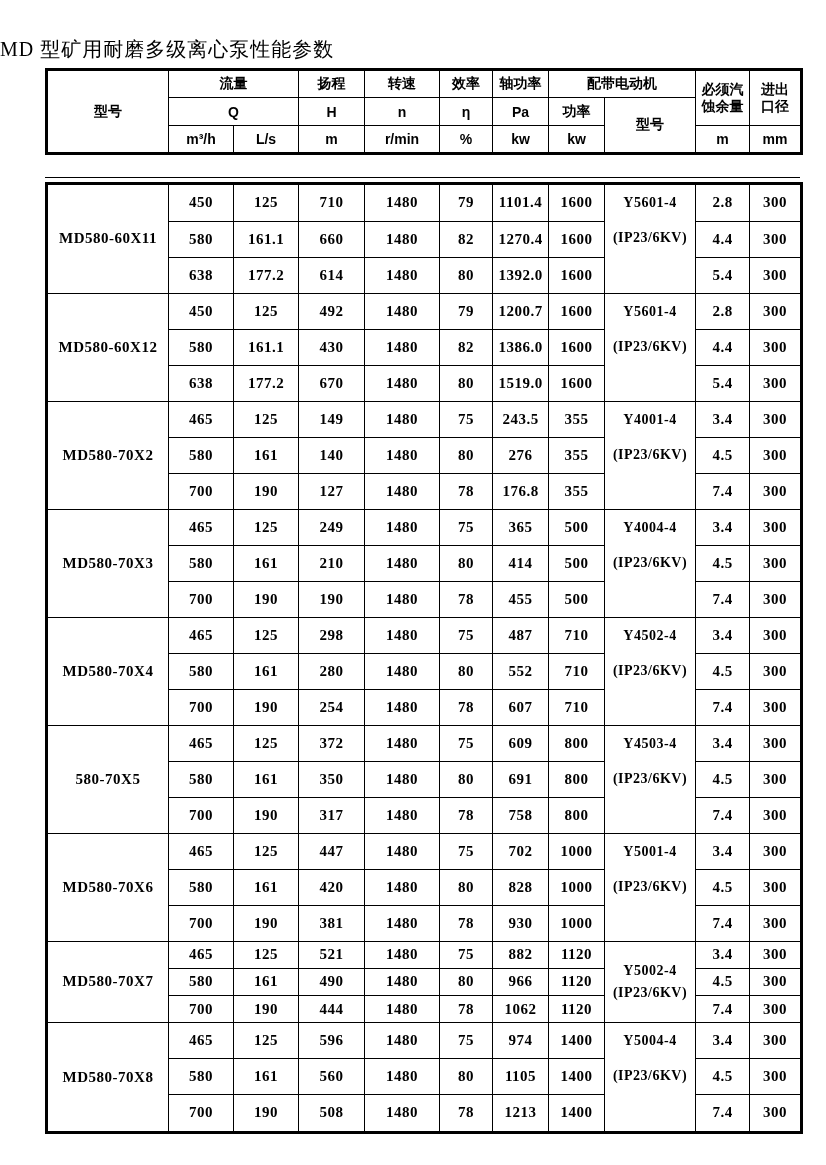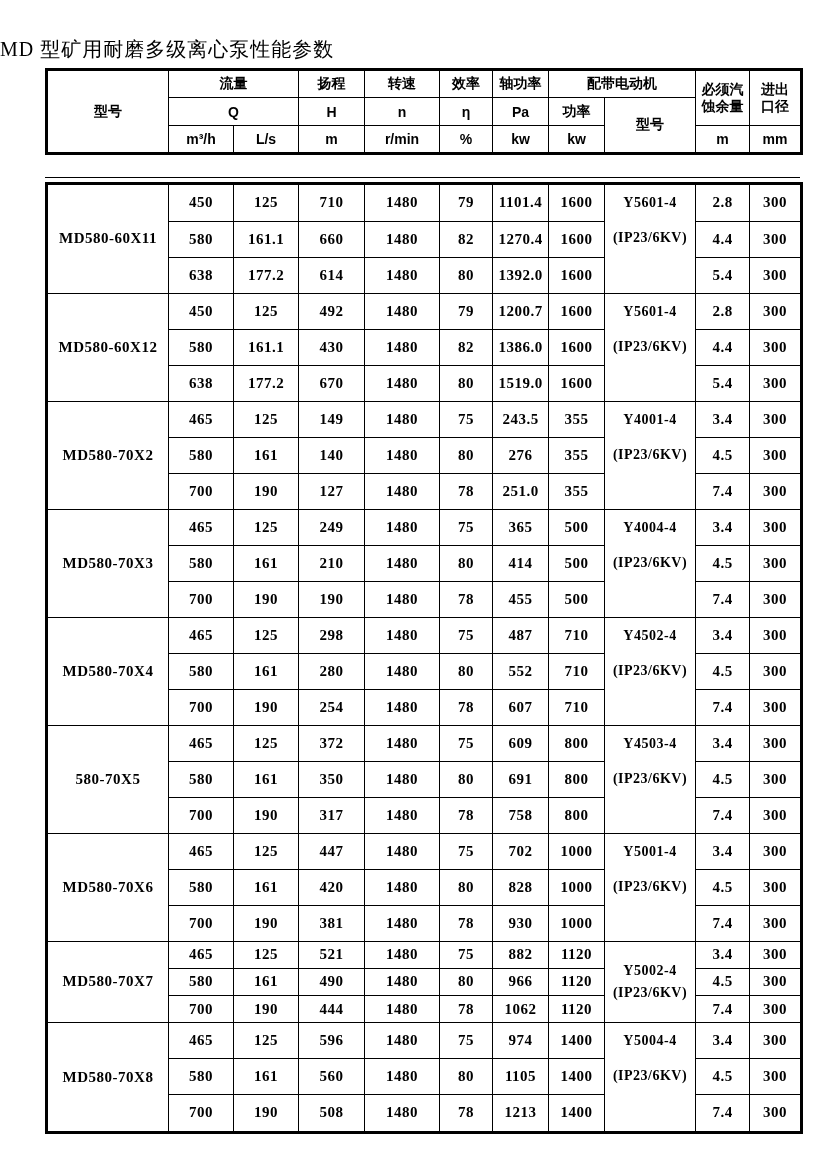--- a/index.html
+++ b/index.html
@@ -270,21 +270,21 @@
           <td>355</td>
           <td>4.5</td>
           <td>300</td>
         </tr>
         <tr>
           <td>700</td>
           <td>190</td>
           <td>127</td>
           <td>1480</td>
           <td>78</td>
-          <td>251.0</td>
+          <td>176.8</td>
           <td>355</td>
           <td>7.4</td>
           <td>300</td>
         </tr>
         <tr>
           <td rowspan="3" class="model-cell">MD580-70X3</td>
           <td>465</td>
           <td>125</td>
           <td>249</td>
           <td>1480</td>

